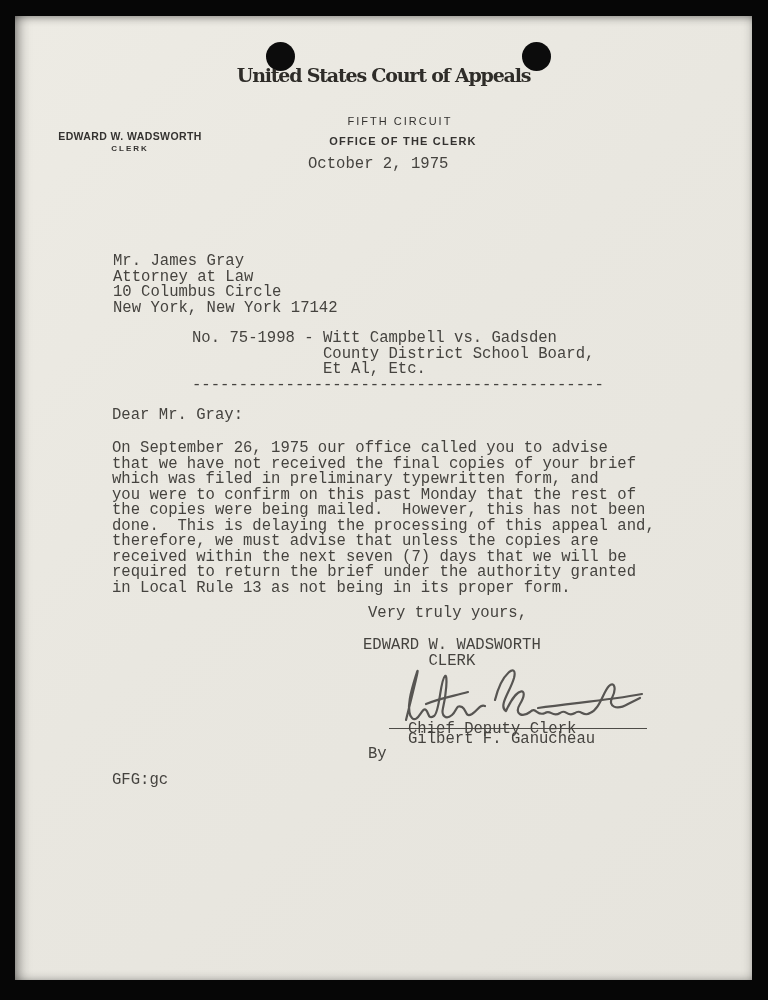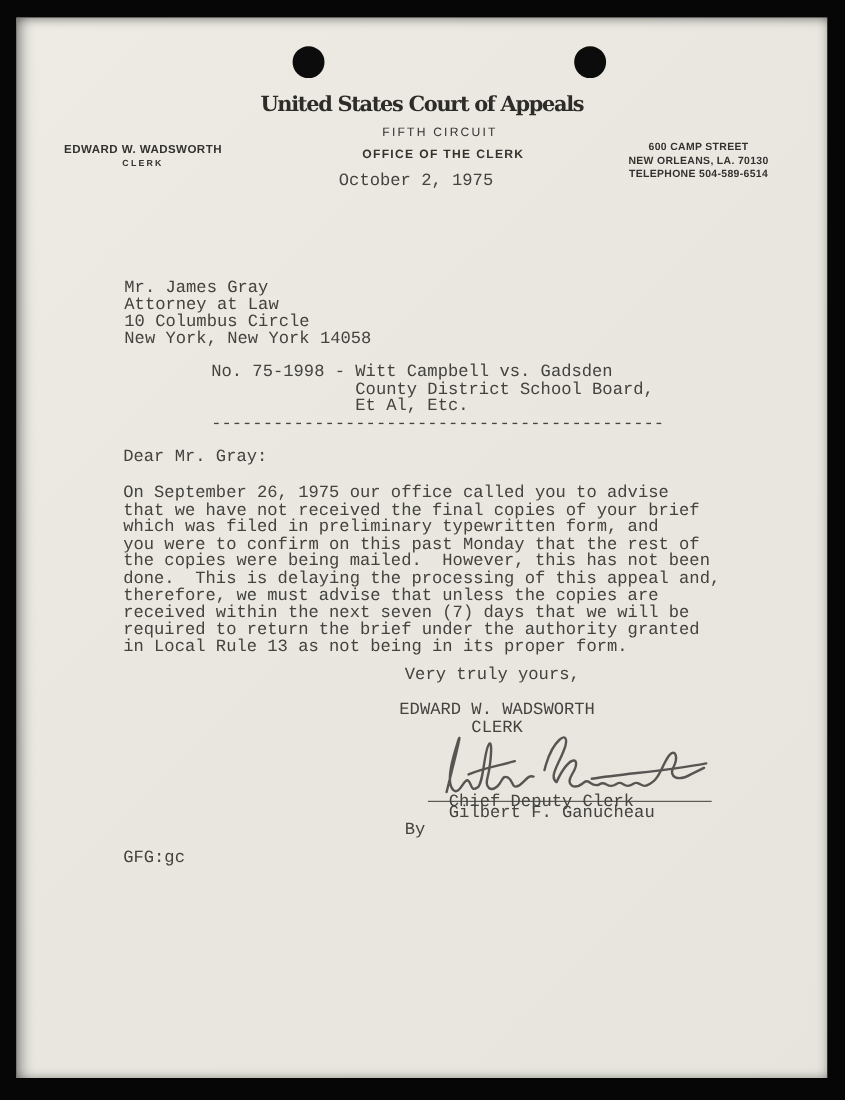--- a/index.html
+++ b/index.html
@@ -22,21 +22,21 @@
     width:29px;height:29px;border-radius:50%;
     background:#0c0c0c;
   }
   .mono{
     font-family:"Liberation Mono","DejaVu Sans Mono",monospace;
     font-size:15.6px;line-height:15.5px;color:#45433f;
     white-space:pre;
   }
   .lh{color:#343230;white-space:pre;}
   .court-title{
-    left:0;right:0;top:68px;text-align:center;
+    left:0;right:0;top:48px;text-align:center;
     font-family:"DejaVu Serif",serif;font-weight:700;
     font-size:19px;letter-spacing:-1.2px;color:#2e2c28;
   }
   .circuit{
     left:0;right:0;top:99px;text-align:center;
     font-size:11px;font-weight:400;letter-spacing:2px;margin-left:33px;
   }
   .clerk-block{
     left:35px;top:114px;width:160px;text-align:center;
   }
@@ -67,32 +67,27 @@
   <div class="abs court-title">United States Court of Appeals</div>
   <div class="abs circuit lh">FIFTH CIRCUIT</div>
 
   <div class="abs clerk-block">
     <div class="clerk-name lh">EDWARD W. WADSWORTH</div>
     <div class="clerk-title lh">CLERK</div>
   </div>
 
   <div class="abs office lh">OFFICE OF THE CLERK</div>
 
-  <div class="abs addr-block">
-    <div class="lh">600 CAMP STREET</div>
-    <div class="lh">NEW ORLEANS, LA. 70130</div>
-    <div class="lh">TELEPHONE 504-589-6514</div>
-  </div>
 
   <div class="abs mono" style="left:293px;top:141px;">October 2, 1975</div>
 
   <div class="abs mono" style="left:98px;top:238px;">Mr. James Gray
 Attorney at Law
 10 Columbus Circle
-New York, New York 14058</div>
+New York, New York 17142</div>
 
   <div class="abs mono" style="left:177px;top:315px;">No. 75-1998 - Witt Campbell vs. Gadsden
               County District School Board,
               Et Al, Etc.
 --------------------------------------------</div>
 
   <div class="abs mono" style="left:97px;top:392px;">Dear Mr. Gray:</div>
   <div class="abs mono" style="left:97px;top:425px;">On September 26, 1975 our office called you to advise
 that we have not received the final copies of your brief
 which was filed in preliminary typewritten form, and

